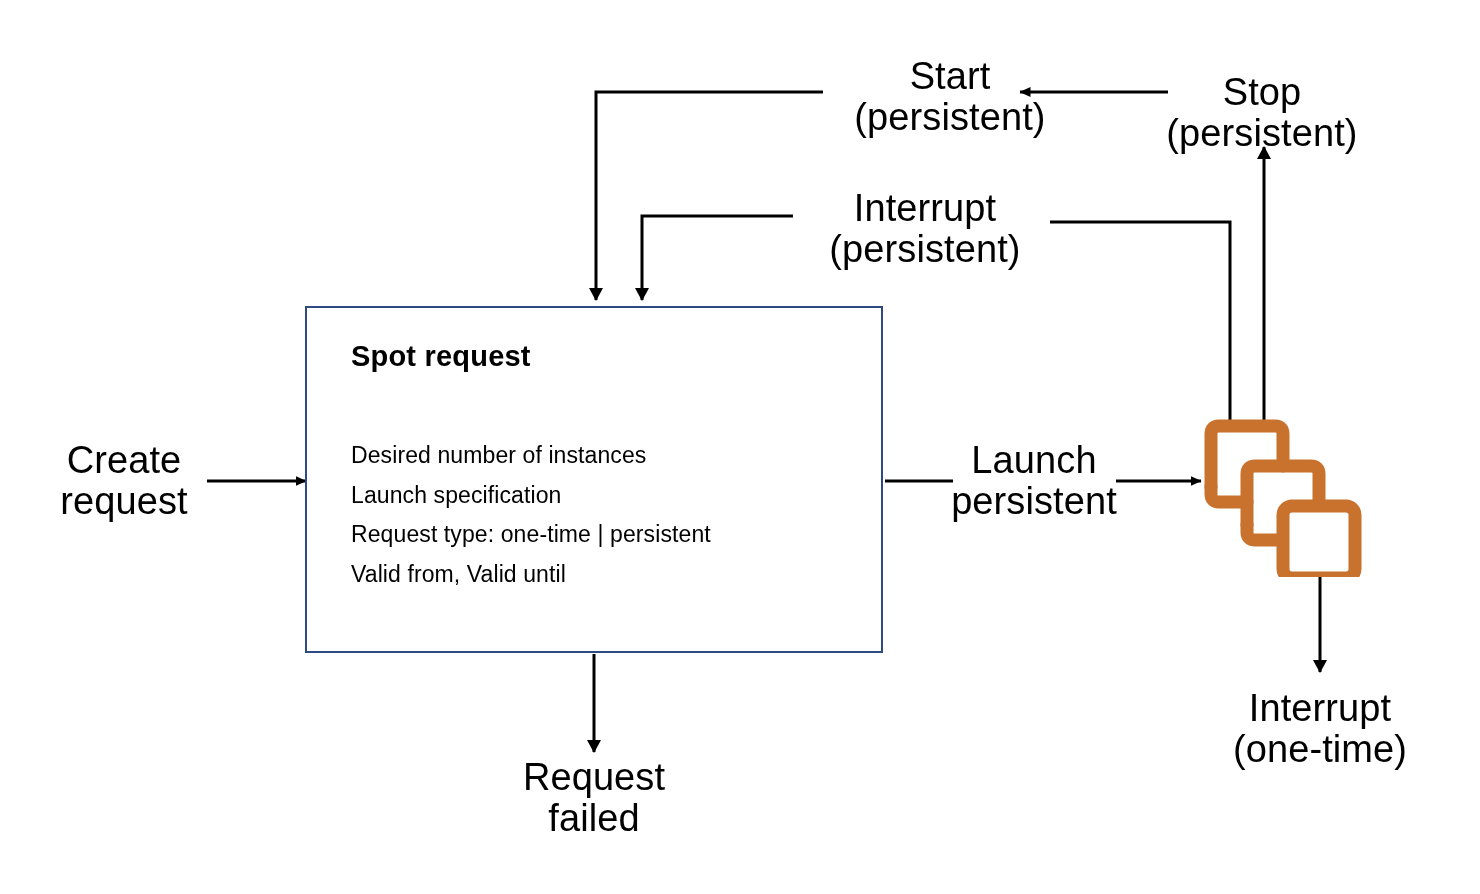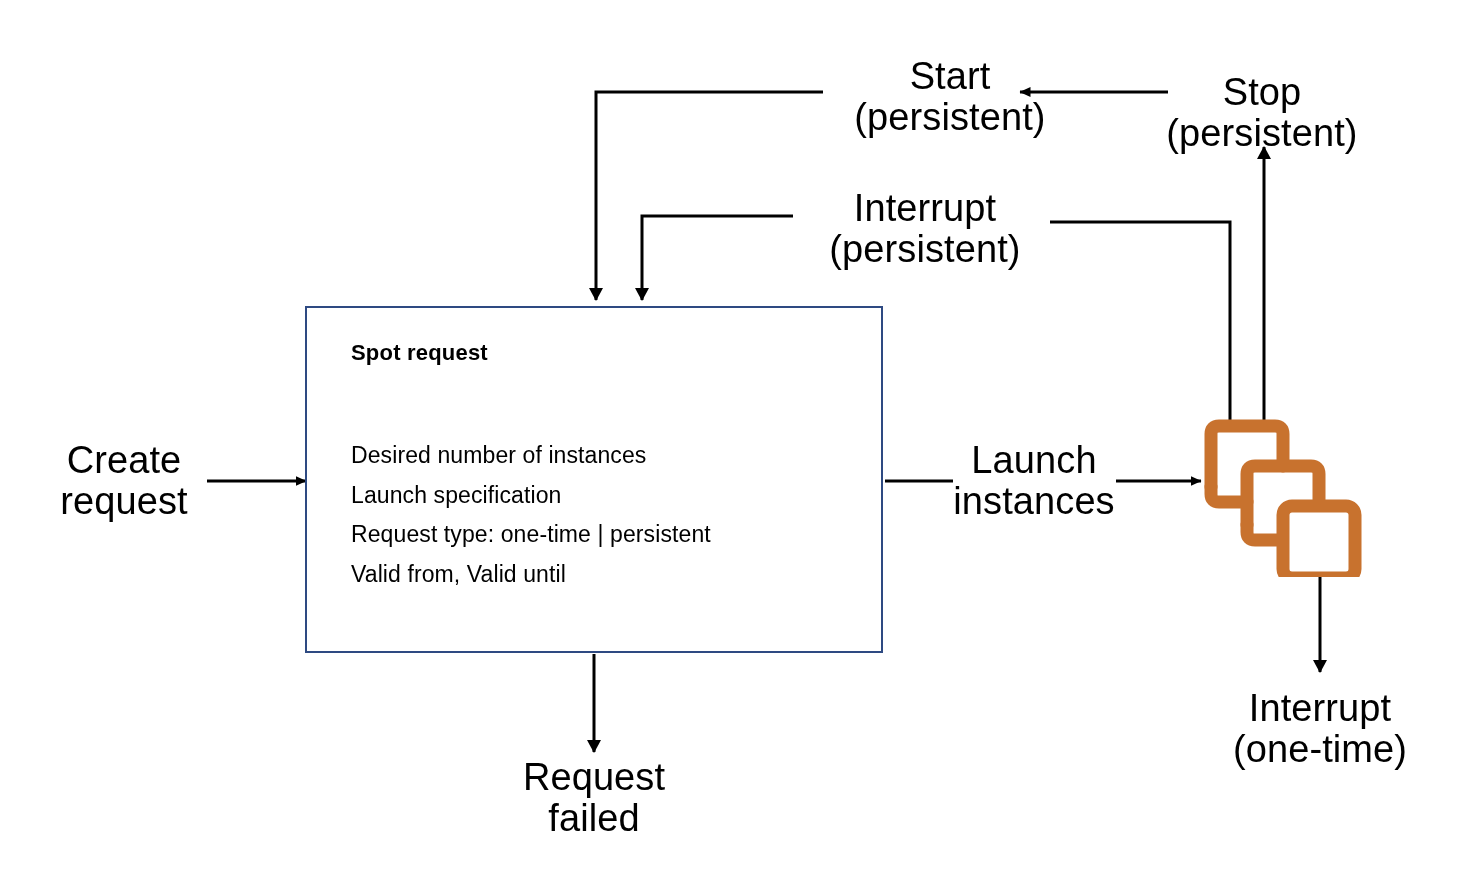--- a/index.html
+++ b/index.html
@@ -40,21 +40,21 @@
     width: 578px;
     height: 347px;
     background: #ffffff;
     box-sizing: border-box;
     border: 2px solid #2E4A82;
   }
   .spot-title {
     position: absolute;
     left: 44px;
     top: 32px;
-    font-size: 22px;
+    font-size: 29px;
     font-weight: bold;
     color: #000000;
     letter-spacing: 0.2px;
   }
   .spot-lines {
     position: absolute;
     left: 44px;
     top: 128px;
     font-size: 23px;
     line-height: 39.5px;
@@ -129,21 +129,21 @@
     </svg>
   </div>
 
   <div class="lbl" style="left:24px; top:440px; width:200px;">Create
 request</div>
 
   <div class="lbl" style="left:494px; top:757px; width:200px;">Request
 failed</div>
 
   <div class="lbl" style="left:934px; top:440px; width:200px;">Launch
-instances</div>
+persistent</div>
 
   <div class="lbl" style="left:820px; top:56px; width:260px;">Start
 (persistent)</div>
 
   <div class="lbl" style="left:1132px; top:72px; width:260px;">Stop
 (persistent)</div>
 
   <div class="lbl" style="left:795px; top:188px; width:260px;">Interrupt
 (persistent)</div>
 

